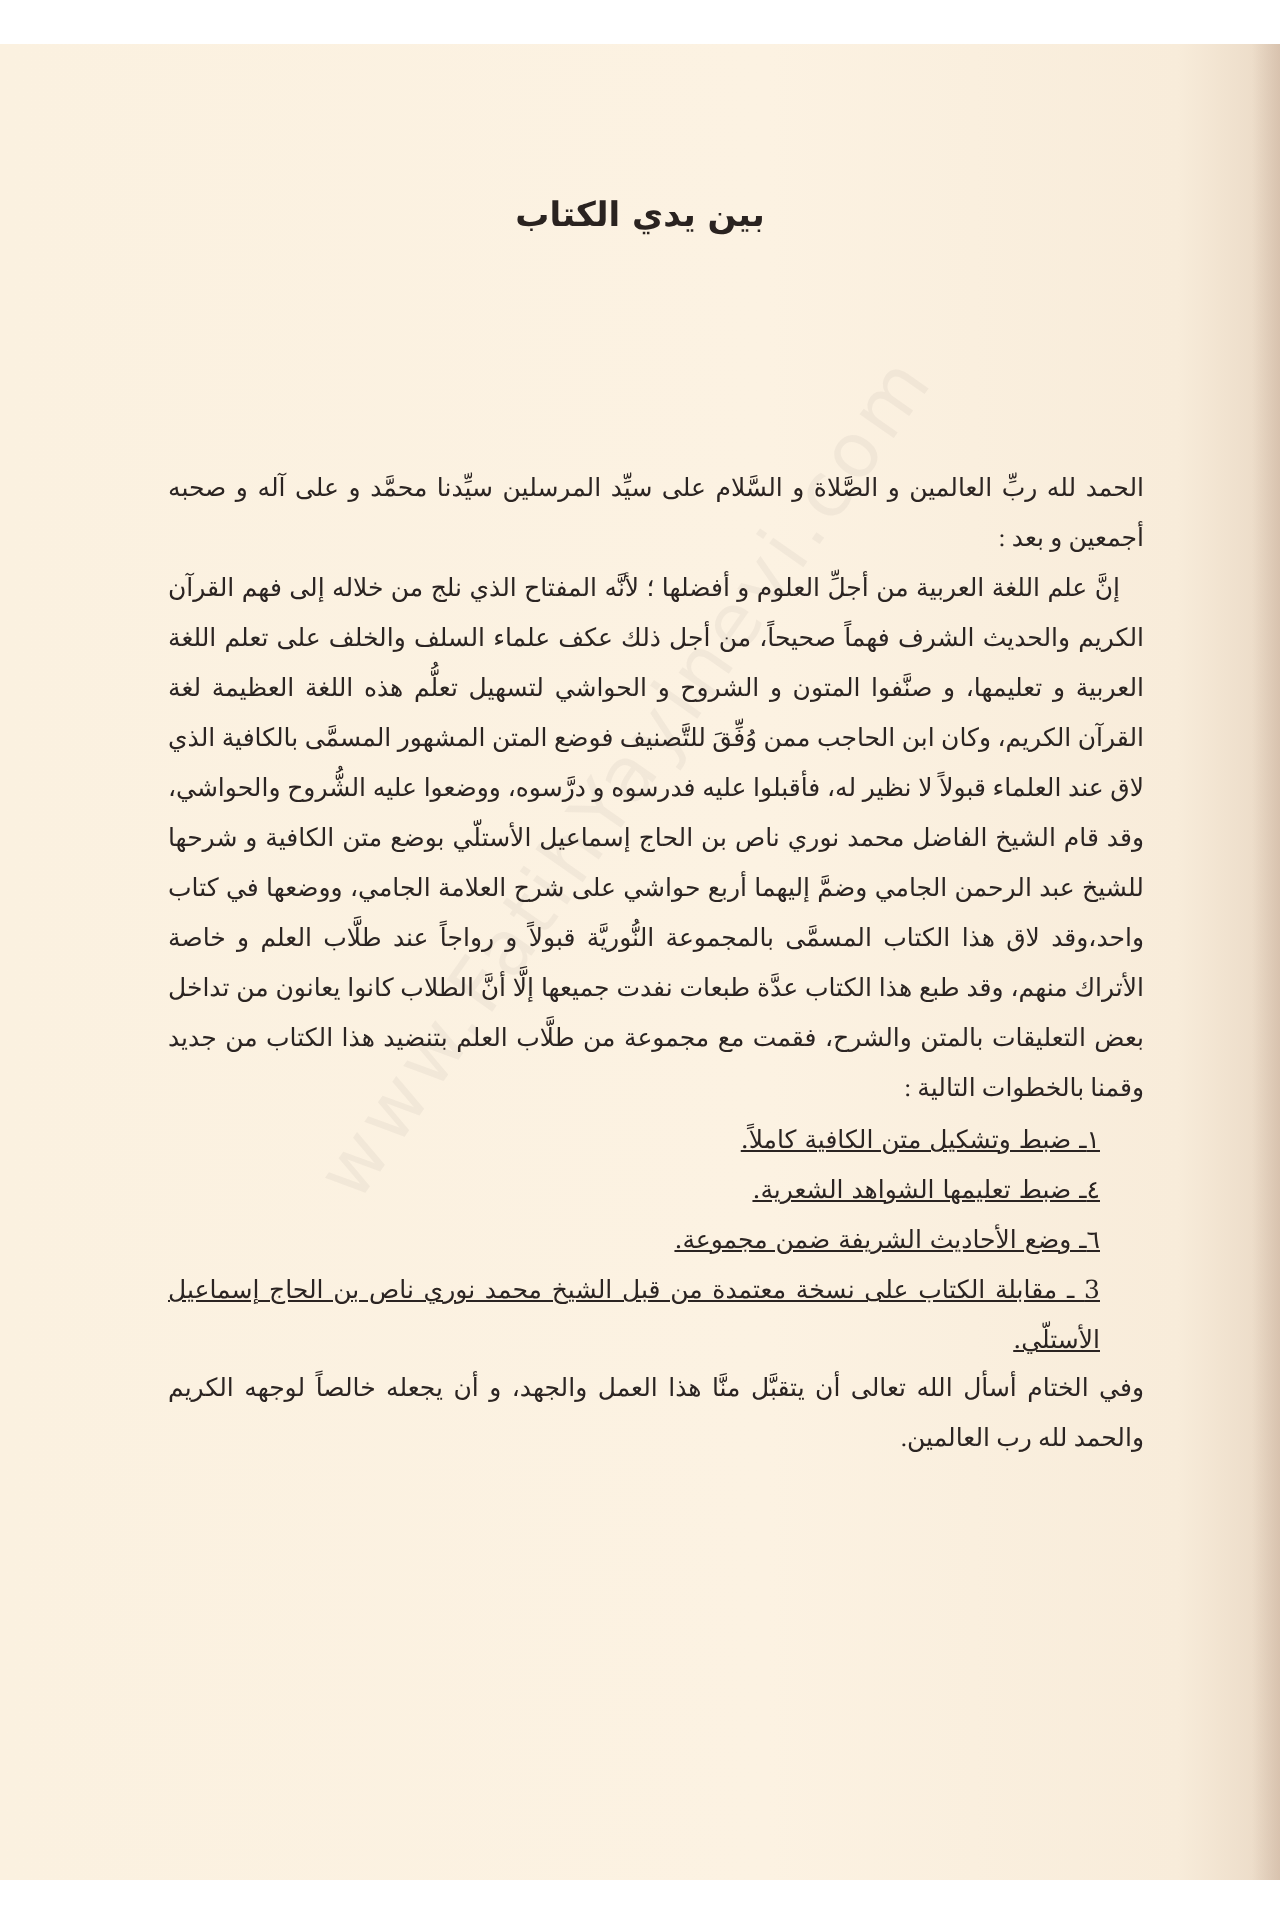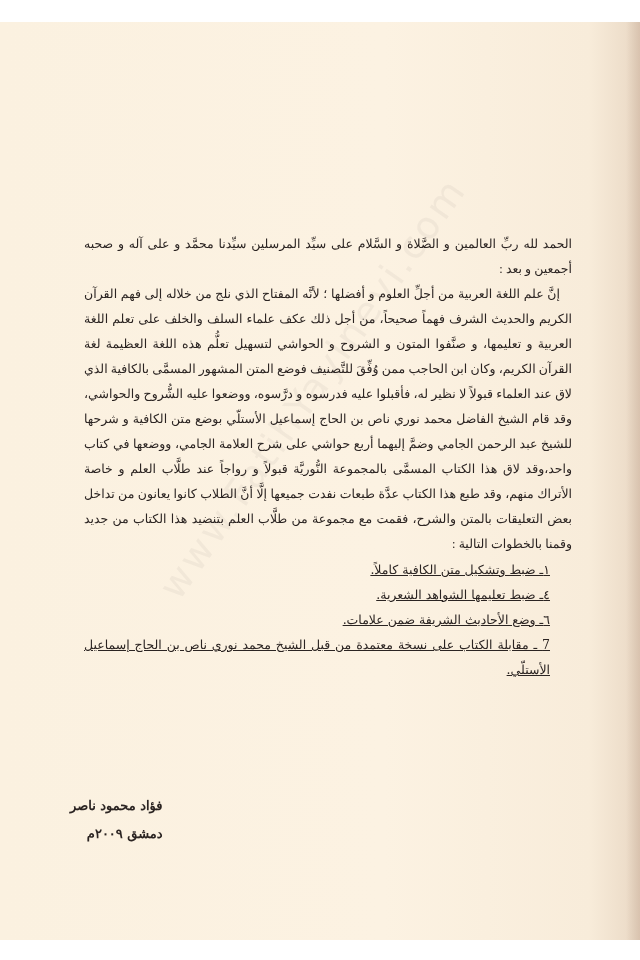--- a/index.html
+++ b/index.html
@@ -44,29 +44,27 @@
     color: rgba(200,190,180,0.18); white-space: nowrap; pointer-events: none;
   }
 </style>
 </head>
 <body>
 
 <div class="page">
   <div class="page-edge"></div>
   <div class="watermark">www.FatihYayinevi.com</div>
 
+  <div class="title">بين يدي الكتاب</div>
 
   <div class="body-text">
     <p class="para">الحمد لله ربِّ العالمين و الصَّلاة و السَّلام على سيِّد المرسلين سيِّدنا محمَّد و على آله و صحبه أجمعين و بعد :</p>
     <p class="para intro">إنَّ علم اللغة العربية من أجلِّ العلوم و أفضلها ؛ لأنَّه المفتاح الذي نلج من خلاله إلى فهم القرآن الكريم والحديث الشرف فهماً صحيحاً، من أجل ذلك عكف علماء السلف والخلف على تعلم اللغة العربية و تعليمها، و صنَّفوا المتون و الشروح و الحواشي لتسهيل تعلُّم هذه اللغة العظيمة لغة القرآن الكريم، وكان ابن الحاجب ممن وُفِّقَ للتَّصنيف فوضع المتن المشهور المسمَّى بالكافية الذي لاق عند العلماء قبولاً لا نظير له، فأقبلوا عليه فدرسوه و درَّسوه، ووضعوا عليه الشُّروح والحواشي، وقد قام الشيخ الفاضل محمد نوري ناص بن الحاج إسماعيل الأستلّي بوضع متن الكافية و شرحها للشيخ عبد الرحمن الجامي وضمَّ إليهما أربع حواشي على شرح العلامة الجامي، ووضعها في كتاب واحد،وقد لاق هذا الكتاب المسمَّى بالمجموعة النُّوريَّة قبولاً و رواجاً عند طلَّاب العلم و خاصة الأتراك منهم، وقد طبع هذا الكتاب عدَّة طبعات نفدت جميعها إلَّا أنَّ الطلاب كانوا يعانون من تداخل بعض التعليقات بالمتن والشرح، فقمت مع مجموعة من طلَّاب العلم بتنضيد هذا الكتاب من جديد وقمنا بالخطوات التالية :</p>
     <ol class="steps">
       <li>١ـ ضبط وتشكيل متن الكافية كاملاً.</li>
       <li>٤ـ ضبط تعليمها الشواهد الشعرية.</li>
-      <li>٦ـ وضع الأحاديث الشريفة ضمن علامات.</li>
-      <li>7 ـ مقابلة الكتاب على نسخة معتمدة من قبل الشيخ محمد نوري ناص بن الحاج إسماعيل الأستلّي.</li>
+      <li>٦ـ وضع الأحاديث الشريفة ضمن مجموعة.</li>
+      <li>3 ـ مقابلة الكتاب على نسخة معتمدة من قبل الشيخ محمد نوري ناص بن الحاج إسماعيل الأستلّي.</li>
     </ol>
+    <p class="para">وفي الختام أسأل الله تعالى أن يتقبَّل منَّا هذا العمل والجهد، و أن يجعله خالصاً لوجهه الكريم والحمد لله رب العالمين.</p>
   </div>
 
-  <div class="signature">
-    <div>فؤاد محمود ناصر</div>
-    <div>دمشق ٢٠٠٩م</div>
-  </div>
 </div>
 
 </body></html>

